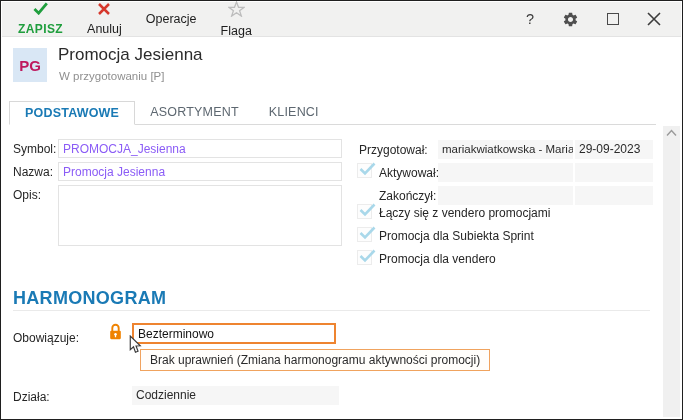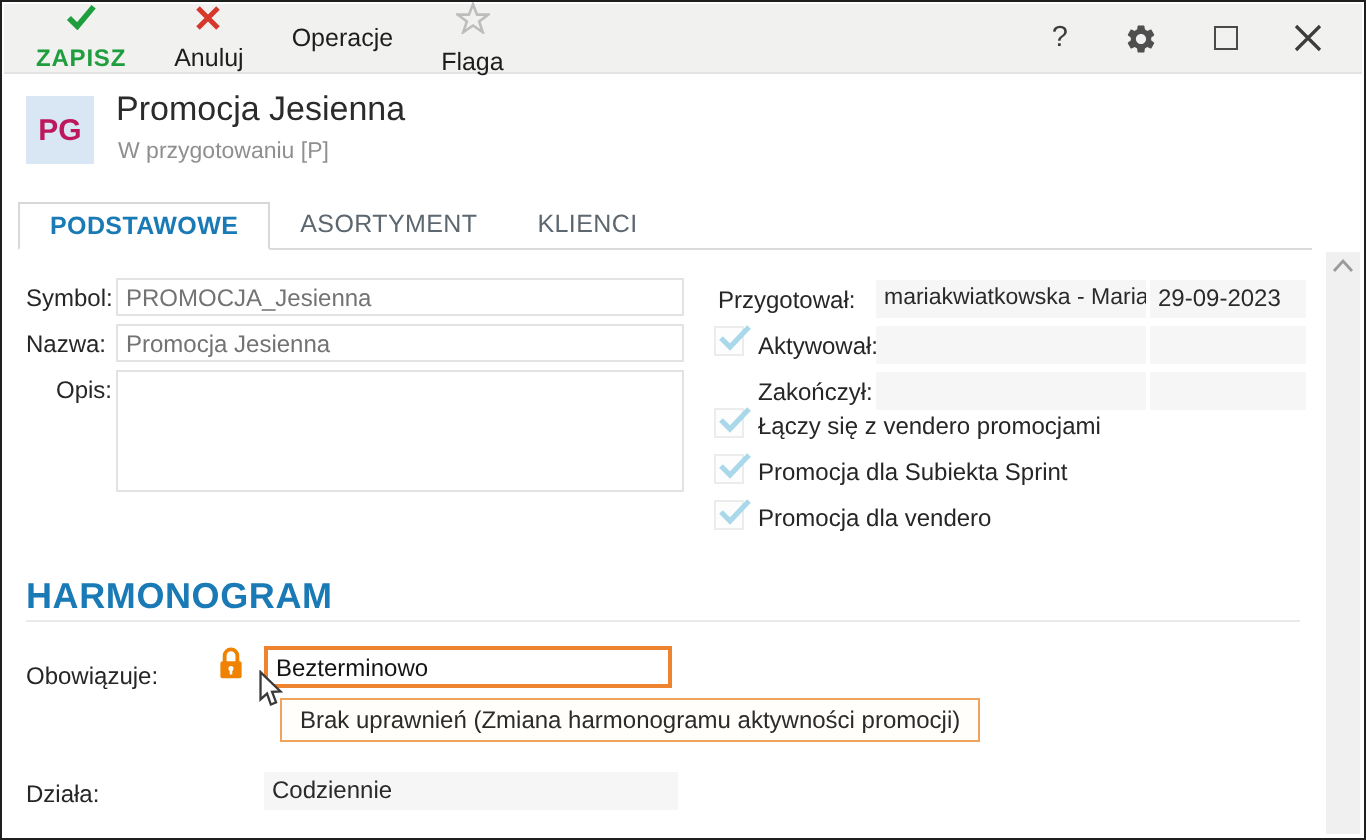--- a/index.html
+++ b/index.html
@@ -27,21 +27,21 @@
   
   .tabbar { position:absolute; left:8px; top:100px; right:26px; height:24px;
             border-bottom:1px solid #dadada; display:flex; font-size:12.5px; }
   .tab { padding:0 15px; line-height:23px; color:#5d6770; letter-spacing:.2px; cursor:default; }
   .tab.active { border:1px solid #d8d8d8; border-bottom:1px solid #fff; margin-bottom:-1px;
                 background:#fff; color:#1a7ab5; font-weight:700; }
 
   
   .lbl { position:absolute; font-size:12px; color:#262626; white-space:nowrap; }
   .inp { position:absolute; border:1px solid #e3e3e3; background:#fff; font-family:"Liberation Sans",sans-serif;
-         font-size:12px; color:#737373; padding:0 4px; height:19px; }
+         font-size:12px; color:#8b5cf6; padding:0 4px; height:19px; }
   textarea.inp { resize:none; height:61px; padding-top:2px; }
   .ro  { position:absolute; background:#f6f6f6; font-size:11.5px; color:#2a2a2a; height:19px;
          line-height:19px; padding:0 4px; overflow:hidden; white-space:nowrap; }
 
   .chkbox { position:absolute; width:15px; height:15px; background:#fdfdfd; border:1px solid #ececec; }
   .chkbox svg { position:absolute; left:1px; top:-2px; overflow:visible; }
 
   .section-title { position:absolute; left:12px; top:287px; font-size:18px; font-weight:700;
                    color:#1a7ab5; letter-spacing:.3px; }
   .section-rule { position:absolute; left:12px; top:309px; right:32px; border-top:1px solid #eaeaea; }
@@ -105,21 +105,21 @@
   <div class="tabbar">
     <div class="tab active">PODSTAWOWE</div>
     <div class="tab">ASORTYMENT</div>
     <div class="tab">KLIENCI</div>
   </div>
 
   <div class="lbl" style="left:12px; top:141px;">Symbol:</div>
   <input class="inp" style="left: 57px; top: 138px; width: 284px;" value="PROMOCJA_Jesienna">
   <div class="lbl" style="left:12px; top:164px;">Nazwa:</div>
   <input class="inp" style="left: 57px; top: 161px; width: 284px;" value="Promocja Jesienna">
-  <div class="lbl" style="left:12px; top:187px;margin-left:15px;">Opis:</div>
+  <div class="lbl" style="left:12px; top:187px;">Opis:</div>
   <textarea class="inp" style="left: 57px; top: 184px; width: 284px;"></textarea>
 
   <div class="lbl" style="left:358px; top:142px;">Przygotował:</div>
   <div class="ro" style="left:437px; top:139px; width:135px;">mariakwiatkowska - Maria</div>
   <div class="ro" style="left:574px; top:139px; width:78px; font-size:12px;">29-09-2023</div>
 
   <div class="chkbox" style="left:356px; top:162px;">
     <svg width="17" height="14" viewBox="0 0 17 14">
         <path d="M1.5 7 L6 11.5 L15.5 1.5" stroke="#a9d8ea" stroke-width="2.6" fill="none"></path>
       </svg>

